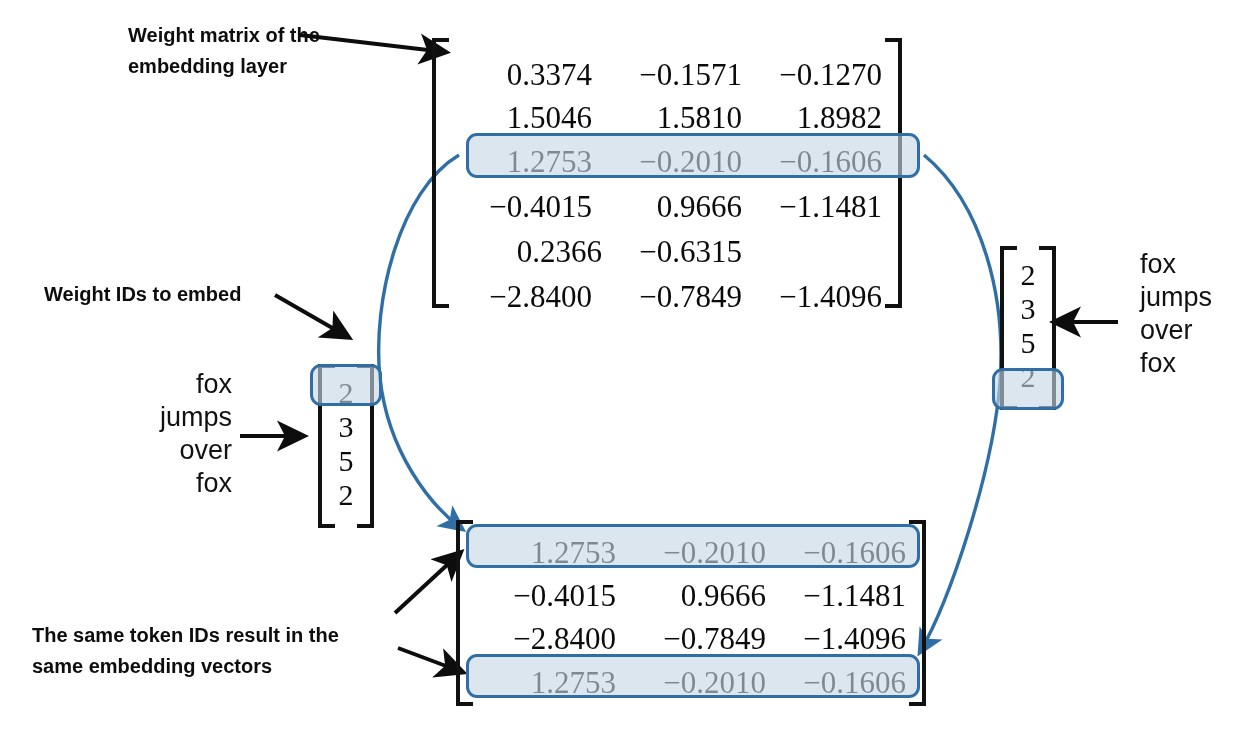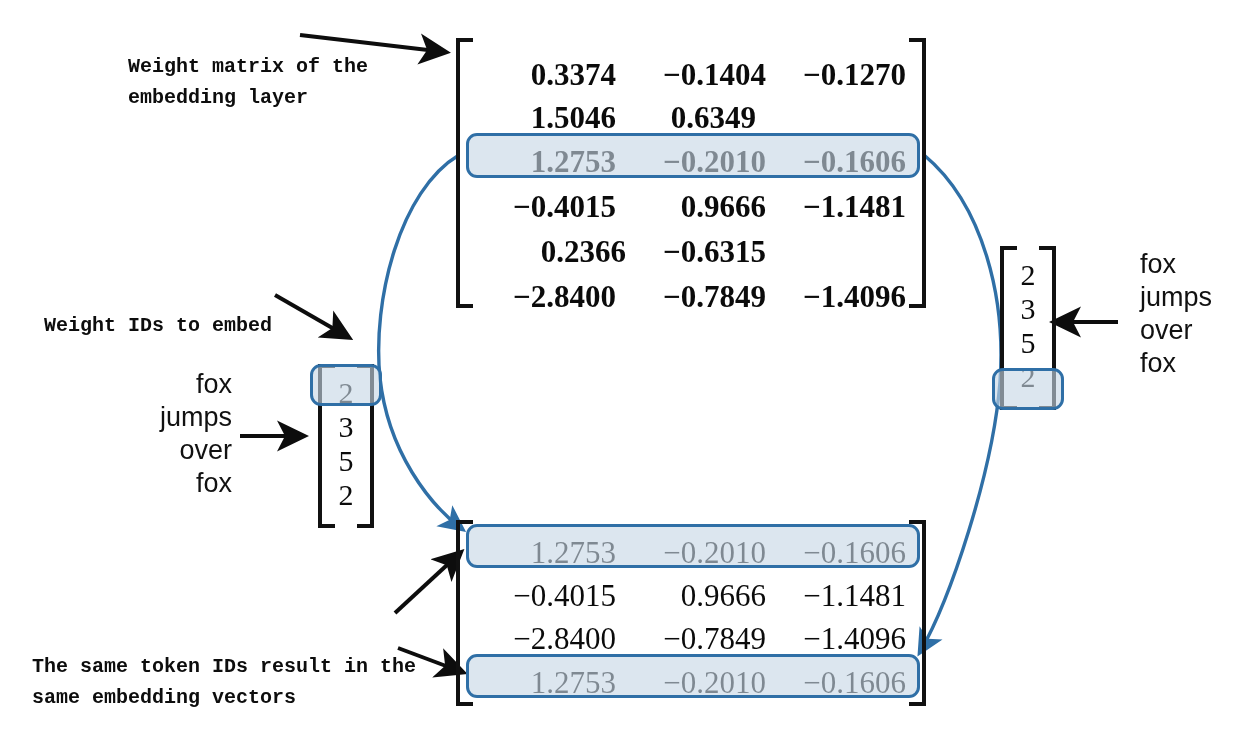--- a/index.html
+++ b/index.html
@@ -12,27 +12,26 @@
     width: 1244px;
     height: 746px;
     background: #ffffff;
     overflow: hidden;
     font-family: "Liberation Sans", sans-serif;
   }
   .abs { position: absolute; }
 
   
   .annot {
-    font-family: Liberation Mono, monospace;
+    font-family: Liberation Sans, sans-serif;
     font-weight: bold;
     font-size: 20px;
     color: #0d0d0d;
     line-height: 1.55;
     white-space: pre-line;
-    margin-top: 31px;
   }
 
   
   .wordlist {
     font-family: "Liberation Sans", sans-serif;
     font-weight: normal;
     font-size: 27px;
     color: #111111;
     line-height: 1.22;
   }
@@ -162,33 +161,34 @@
   </div>
   <div class="hl" style="left:992px; top:368px; width:72px; height:42px;"></div>
 
   <div class="abs wordlist left-align" style="left:1140px; top:248px; width:120px;">
     <div>fox</div>
     <div>jumps</div>
     <div>over</div>
     <div>fox</div>
   </div>
 
-  <div class="abs matrix" style="left:456px; top:38px; width:470px; height:270px;font-weight:bold;">
+  <div class="abs matrix" style="left:432px; top:38px; width:470px; height:270px;">
     <div class="bracket-l"></div>
     <div class="bracket-r"></div>
 
     <div style="position:absolute; left:20px; top:16px; width:430px;">
       <div class="mrow" style="height:41px;">
         <div class="mcell" style="width:140px;">0.3374</div>
-        <div class="mcell" style="width:150px;">−0.1404</div>
+        <div class="mcell" style="width:150px;">−0.1571</div>
         <div class="mcell" style="width:140px;">−0.1270</div>
       </div>
       <div class="mrow" style="height:44px;">
         <div class="mcell" style="width:140px;">1.5046</div>
-        <div class="mcell" style="width:140px;">0.6349</div>
+        <div class="mcell" style="width:150px;">1.5810</div>
+        <div class="mcell" style="width:140px;">1.8982</div>
       </div>
       <div class="mrow" style="height:45px;">
         <div class="mcell" style="width:140px;">1.2753</div>
         <div class="mcell" style="width:150px;">−0.2010</div>
         <div class="mcell" style="width:140px;">−0.1606</div>
       </div>
       <div class="mrow" style="height:45px;">
         <div class="mcell" style="width:140px;">−0.4015</div>
         <div class="mcell" style="width:150px;">0.9666</div>
         <div class="mcell" style="width:140px;">−1.1481</div>

